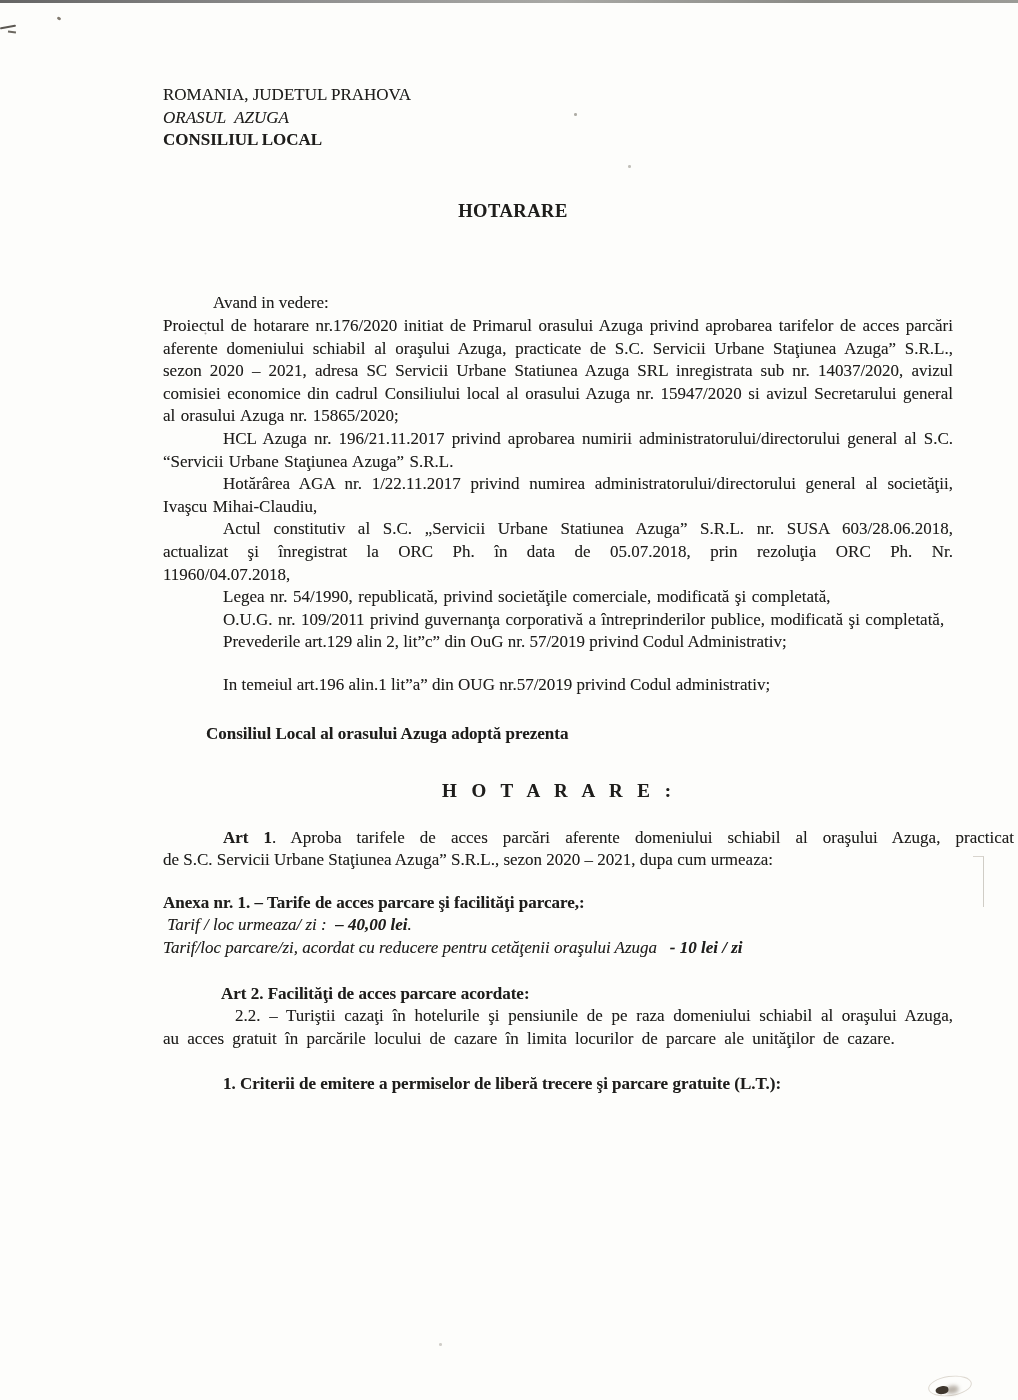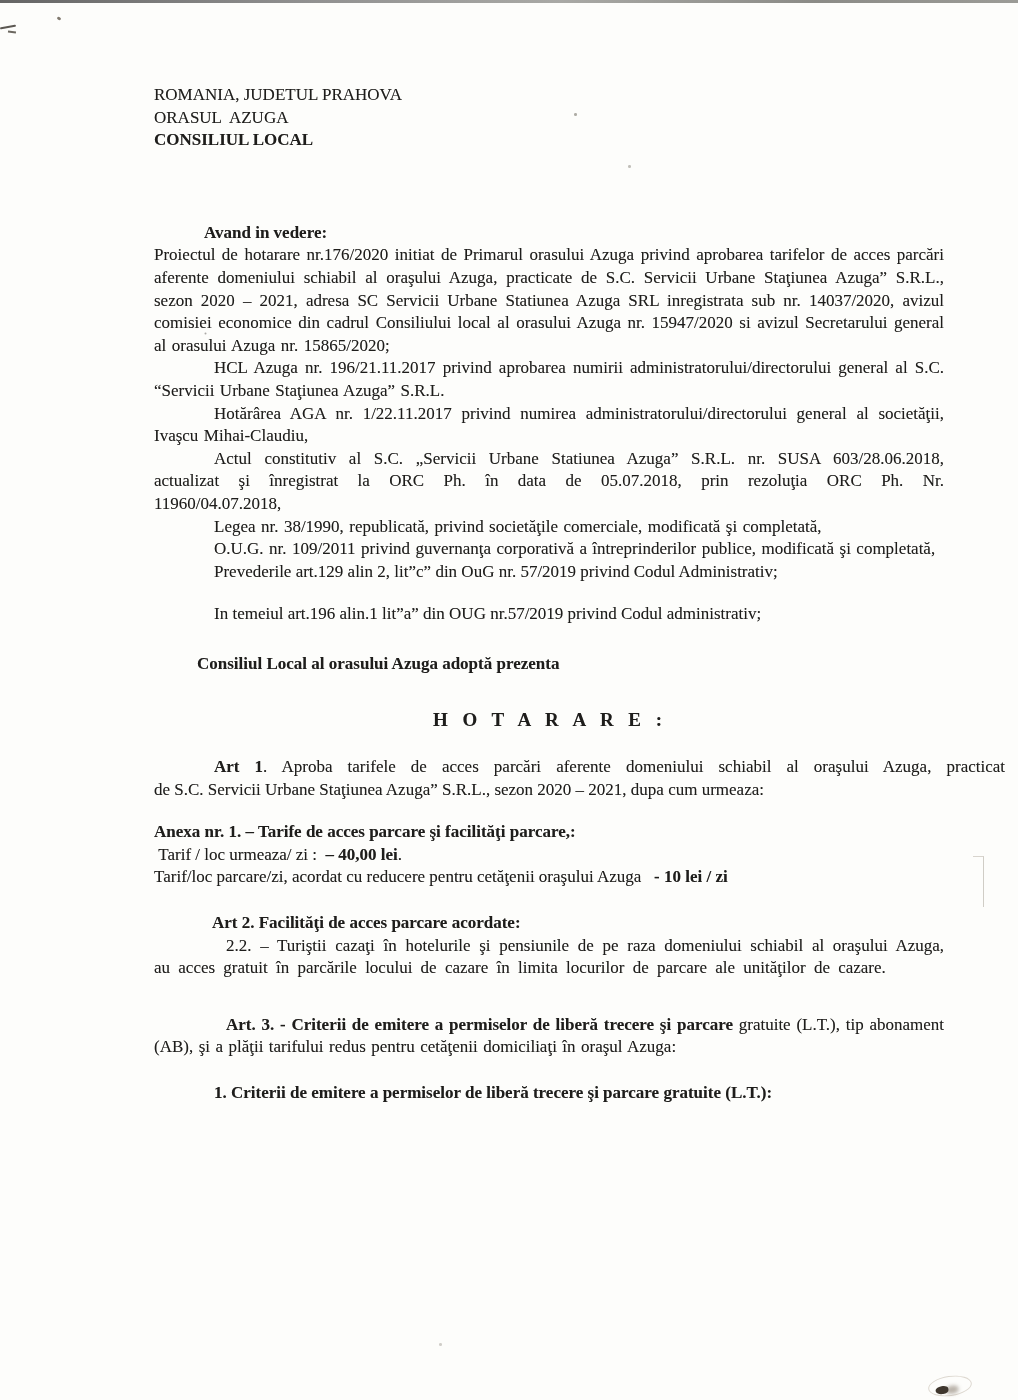--- a/index.html
+++ b/index.html
@@ -4,30 +4,30 @@
 <style>
   html,body{margin:0;padding:0;}
   body{
     width:1018px;height:1400px;position:relative;overflow:hidden;
     background:#fdfdfb;
     font-family:"Liberation Serif","DejaVu Serif",serif;
     color:#1e1d1b;
   }
   .page{position:absolute;inset:0;}
   .content{
-    position:absolute;left:154px;top:84px;width:790px;
+    position:absolute;left:163px;top:84px;width:790px;
     font-size:17px;line-height:22.6px;
     text-shadow:0 0 .5px rgba(30,30,30,.35);
   }
   p,div.line{margin:0;padding:0;}
   .b{font-weight:bold;}
   .just{text-align:justify;word-spacing:1.2px;}
-  .prewrap{white-space:pre-wrap;}
+  .prewrap{white-space:pre-wrap;font-style:italic;}
   .ind43{text-indent:43px;}
-  .ind50{text-indent:50px;font-weight:bold;}
+  .ind50{text-indent:50px;}
   .ind58{text-indent:58px;}
   .ind60{text-indent:60px;}
   .ind72{text-indent:72px;}
   .mt17{margin-top:34px;}
   .mt20{margin-top:20px;}
   .mt22{margin-top:22px;}
   .mt23{margin-top:23px;}
   .mt24{margin-top:24px;}
   .mt27{margin-top:27px;font-family:Liberation Serif, serif;}
   .mt48{margin-top:48px;}
@@ -106,27 +106,28 @@
   </div>
 
   <div class="content">
 
     <div>
       <div class="line">ROMANIA, JUDETUL PRAHOVA</div>
       <div class="line prewrap">ORASUL  AZUGA</div>
       <div class="line b">CONSILIUL LOCAL</div>
     </div>
 
+    <div class="doc-heading mt48">HOTARARE</div>
 
     <p class="ind50 mt70">Avand in vedere:</p>
     <p class="just">Proiectul de hotarare nr.176/2020 initiat de Primarul orasului Azuga privind aprobarea tarifelor de acces parcări aferente domeniului schiabil al oraşului Azuga, practicate de S.C. Servicii Urbane Staţiunea Azuga” S.R.L., sezon 2020 – 2021, adresa SC Servicii Urbane Statiunea Azuga SRL inregistrata sub nr. 14037/2020, avizul comisiei economice din cadrul Consiliului local al orasului Azuga nr. 15947/2020 si avizul Secretarului general al orasului Azuga nr. 15865/2020;</p>
     <p class="just ind60">HCL Azuga nr. 196/21.11.2017 privind aprobarea numirii administratorului/directorului general al S.C. “Servicii Urbane Staţiunea Azuga” S.R.L.</p>
     <p class="just ind60">Hotărârea AGA nr. 1/22.11.2017 privind numirea administratorului/directorului general al societăţii, Ivaşcu Mihai-Claudiu,</p>
     <p class="just ind60 wsp8">Actul constitutiv al S.C. „Servicii Urbane Statiunea Azuga” S.R.L. nr. SUSA 603/28.06.2018, actualizat şi înregistrat la ORC Ph. în data de 05.07.2018, prin rezoluţia ORC Ph. Nr. 11960/04.07.2018,</p>
-    <p class="just ind60">Legea nr. 38/1990, republicată, privind societăţile comerciale, modificată şi completată,</p>
+    <p class="just ind60">Legea nr. 54/1990, republicată, privind societăţile comerciale, modificată şi completată,</p>
     <p class="just ind60">O.U.G. nr. 109/2011 privind guvernanţa corporativă a întreprinderilor publice, modificată şi completată,</p>
     <p class="ind60">Prevederile art.129 alin 2, lit”c” din OuG nr. 57/2019 privind Codul Administrativ;</p>
     <p class="ind60 mt20">In temeiul art.196 alin.1 lit”a” din OUG nr.57/2019 privind Codul administrativ;</p>
 
     <p class="b ind43 mt27">Consiliul Local al orasului Azuga adoptă prezenta</p>
     <div class="decree-heading mt17">H O T A R A R E :</div>
 
     <div class="mt24">
       <div class="art1-line1"><span class="b">Art 1</span><span>. Aproba tarifele de acces parcări aferente domeniului schiabil al oraşului Azuga, practicat</span></div>
       <div class="line">de S.C. Servicii Urbane Staţiunea Azuga” S.R.L., sezon 2020 – 2021, dupa cum urmeaza:</div>
@@ -134,18 +135,17 @@
 
     <div class="mt20">
       <div class="line b">Anexa nr. 1. – Tarife de acces parcare şi facilităţi parcare,:</div>
       <div class="line prewrap"> <span>Tarif / loc urmeaza/ zi :  </span><span class="b">– 40,00 lei</span><span>.</span></div>
       <div class="line prewrap"><span>Tarif/loc parcare/zi, acordat cu reducere pentru cetăţenii oraşului Azuga   </span><span class="b">- 10 lei / zi</span><span></span></div>
     </div>
 
     <p class="b ind58 mt23">Art 2. Facilităţi de acces parcare acordate:</p>
     <p class="just ind72 wsp4">2.2. – Turiştii cazaţi în hotelurile şi pensiunile de pe raza domeniului schiabil al oraşului Azuga, au acces gratuit în parcările locului de cazare în limita locurilor de parcare ale unităţilor de cazare.</p>
 
-    <p class="just ind72 mt17"><span class="b">Art.  3. - Criterii de emitere a permiselor de liberă trecere şi parcare</span><span> gratuite (L.T.), tip abonament (AB), şi a plăţii tarifului redus pentru cetăţenii domiciliaţi în oraşul Azuga:</span></p>
 
     <p class="b ind60 mt23">1. Criterii de emitere a permiselor de liberă trecere şi parcare gratuite (L.T.):</p>
 
   </div>
 </div>
 
 </body></html>

